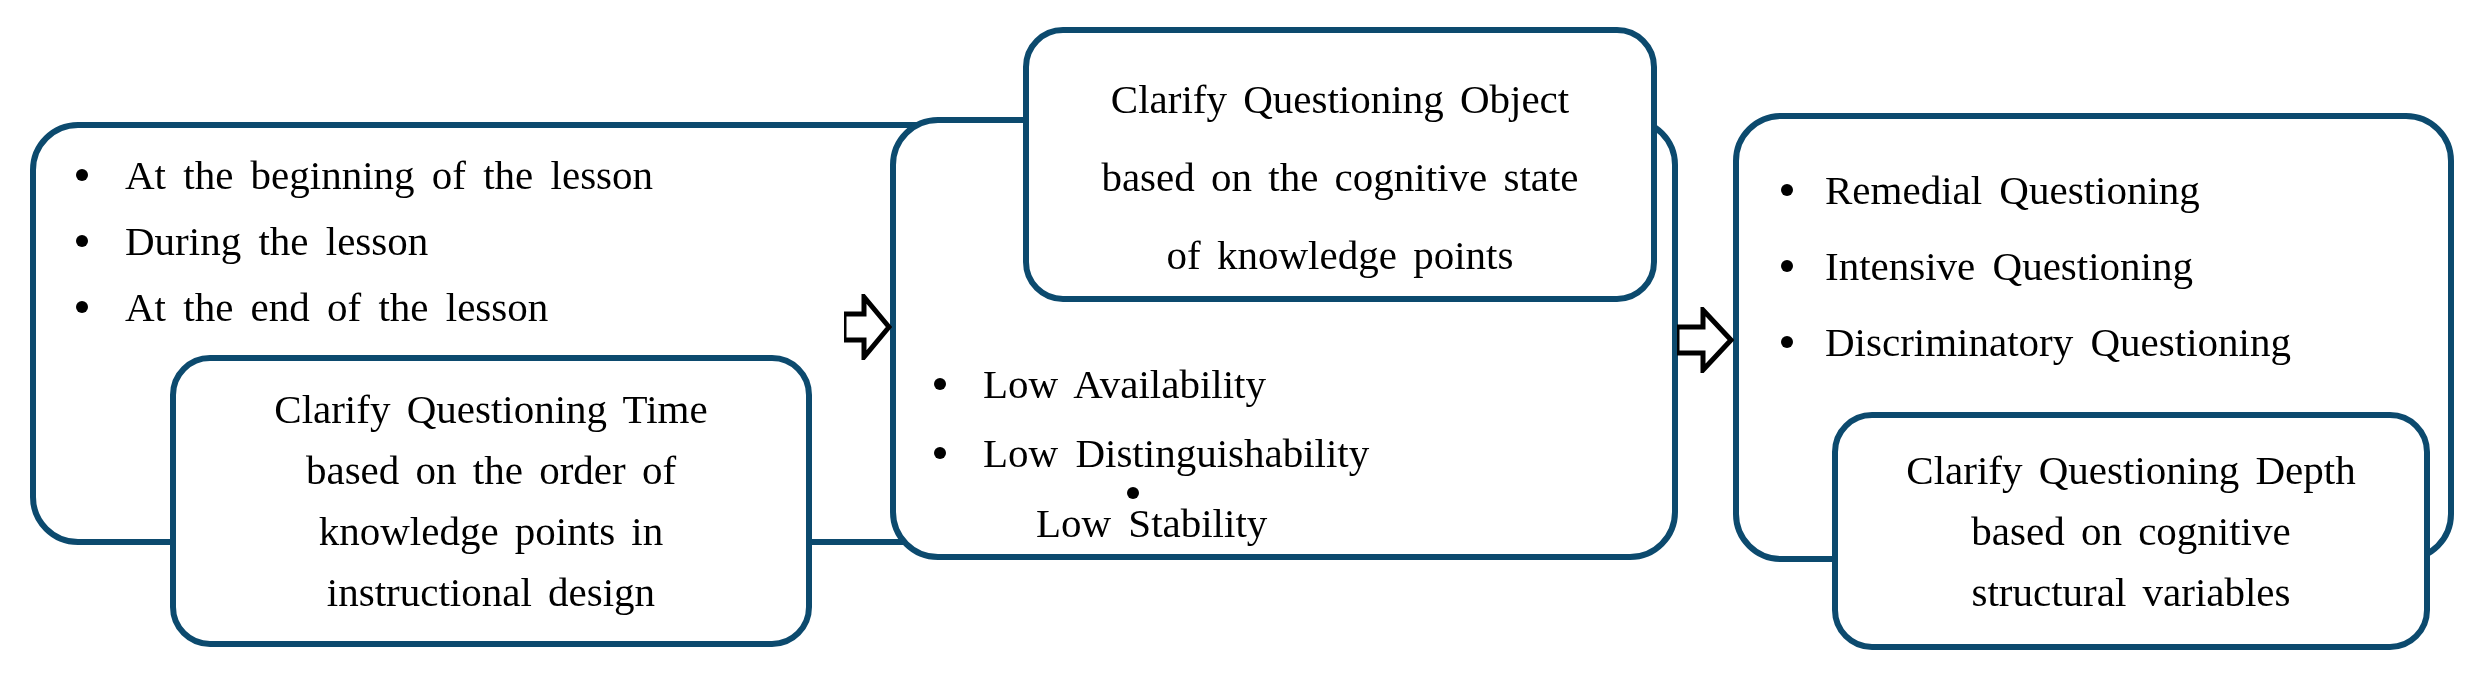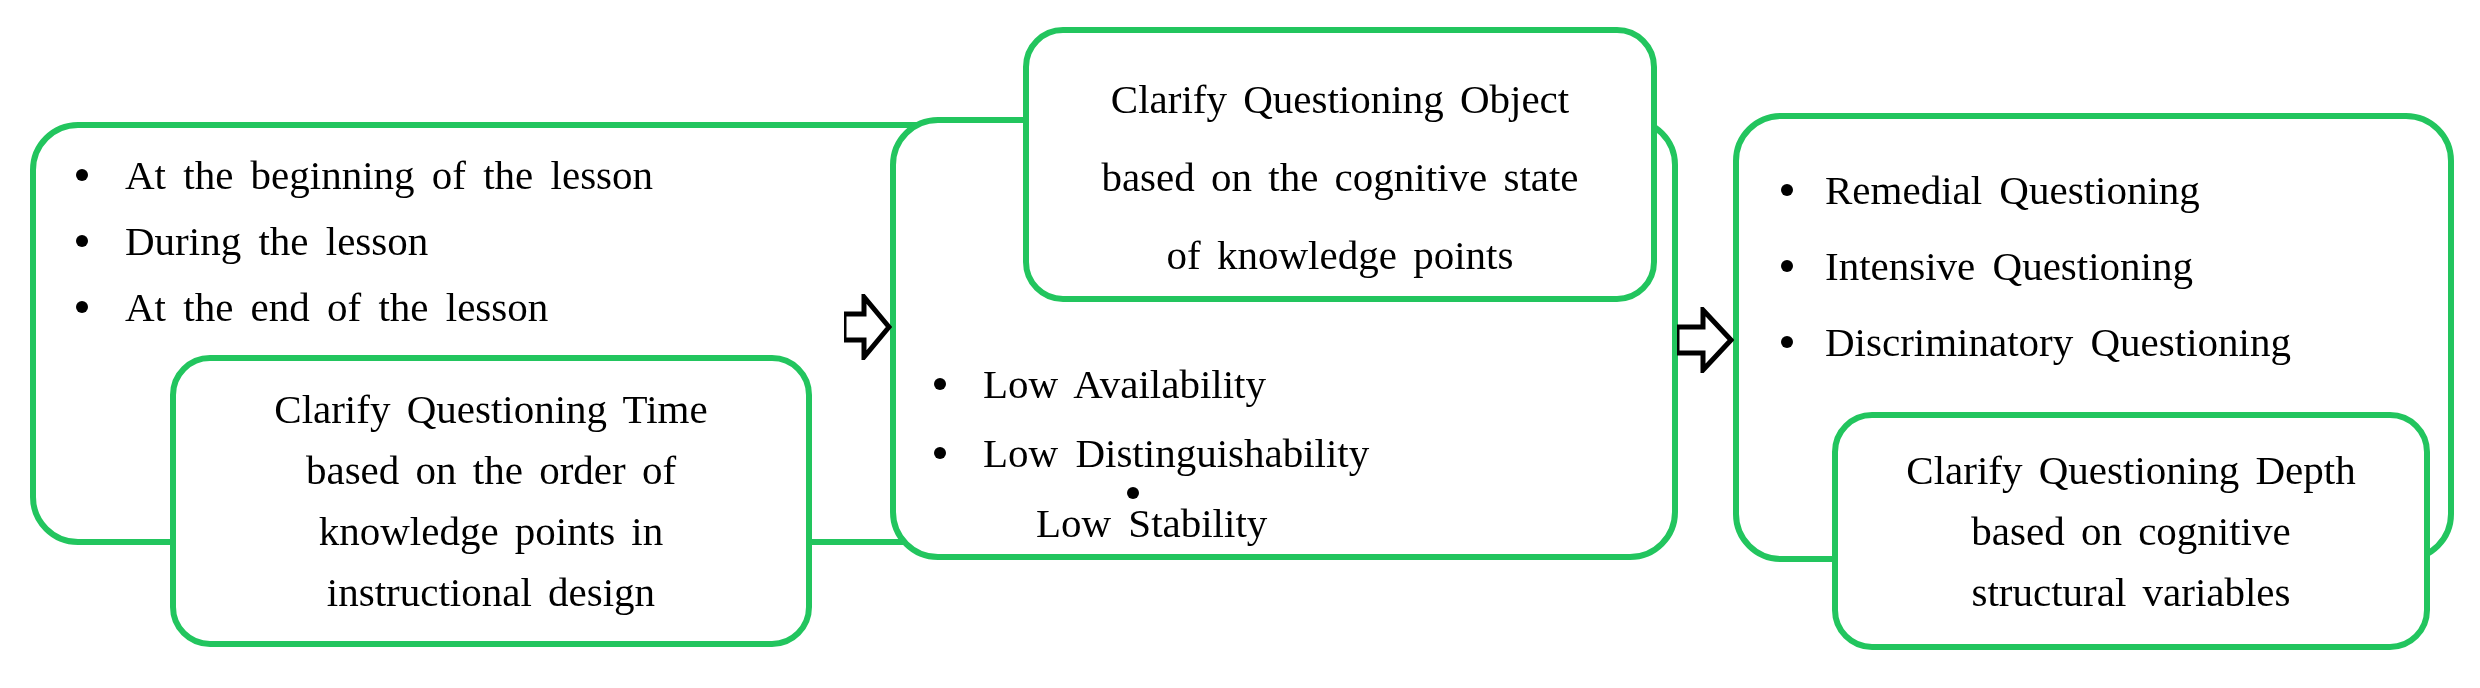--- a/index.html
+++ b/index.html
@@ -8,21 +8,21 @@
     width: 2480px;
     height: 688px;
     background: #ffffff;
     font-family: "Liberation Serif", serif;
     color: #000000;
     overflow: hidden;
   }
   .rbox {
     position: absolute;
     background: #ffffff;
-    border: 6px solid #22c55e;
+    border: 6px solid #0c4a6e;
     box-sizing: border-box;
   }
   .outer { border-radius: 48px; z-index: 1; }
   .inner { border-radius: 40px; z-index: 3; }
   .bullets {
     position: absolute;
     list-style: none;
     margin: 0;
     padding: 0;
     z-index: 2;

